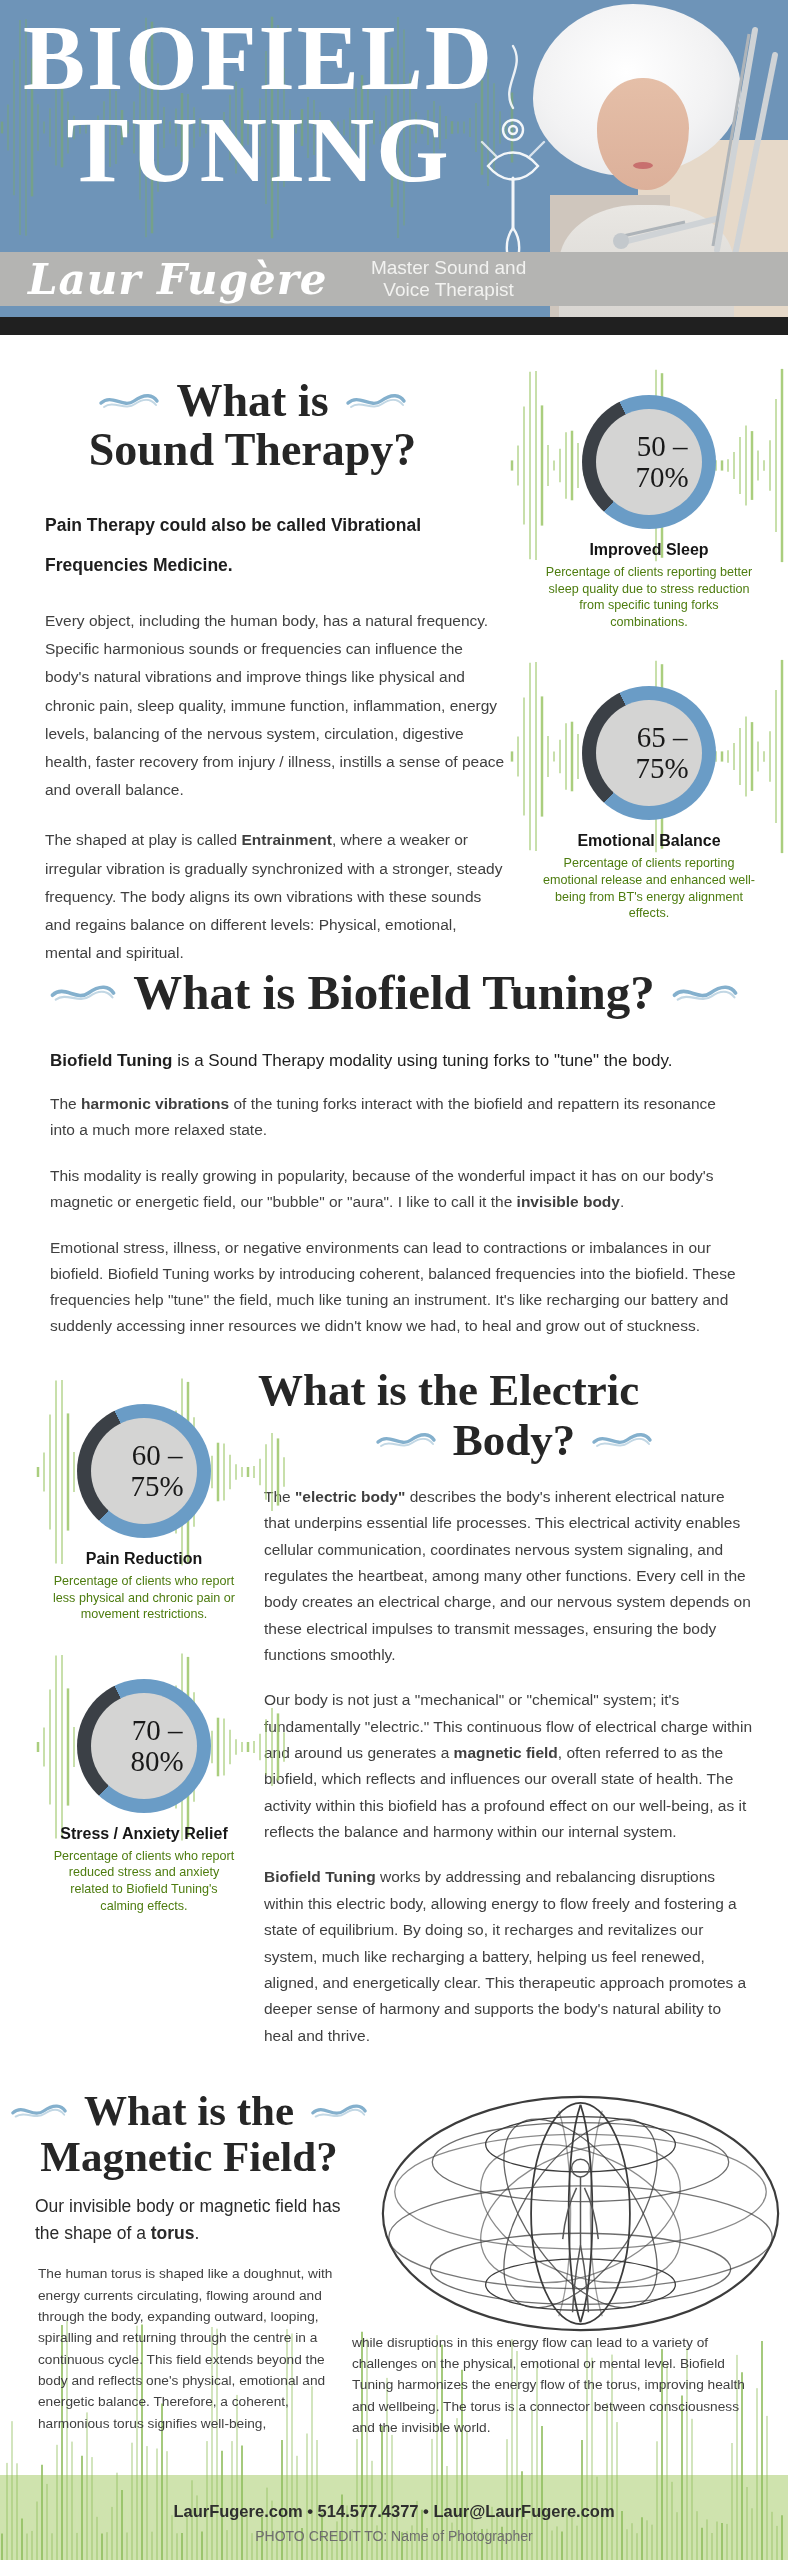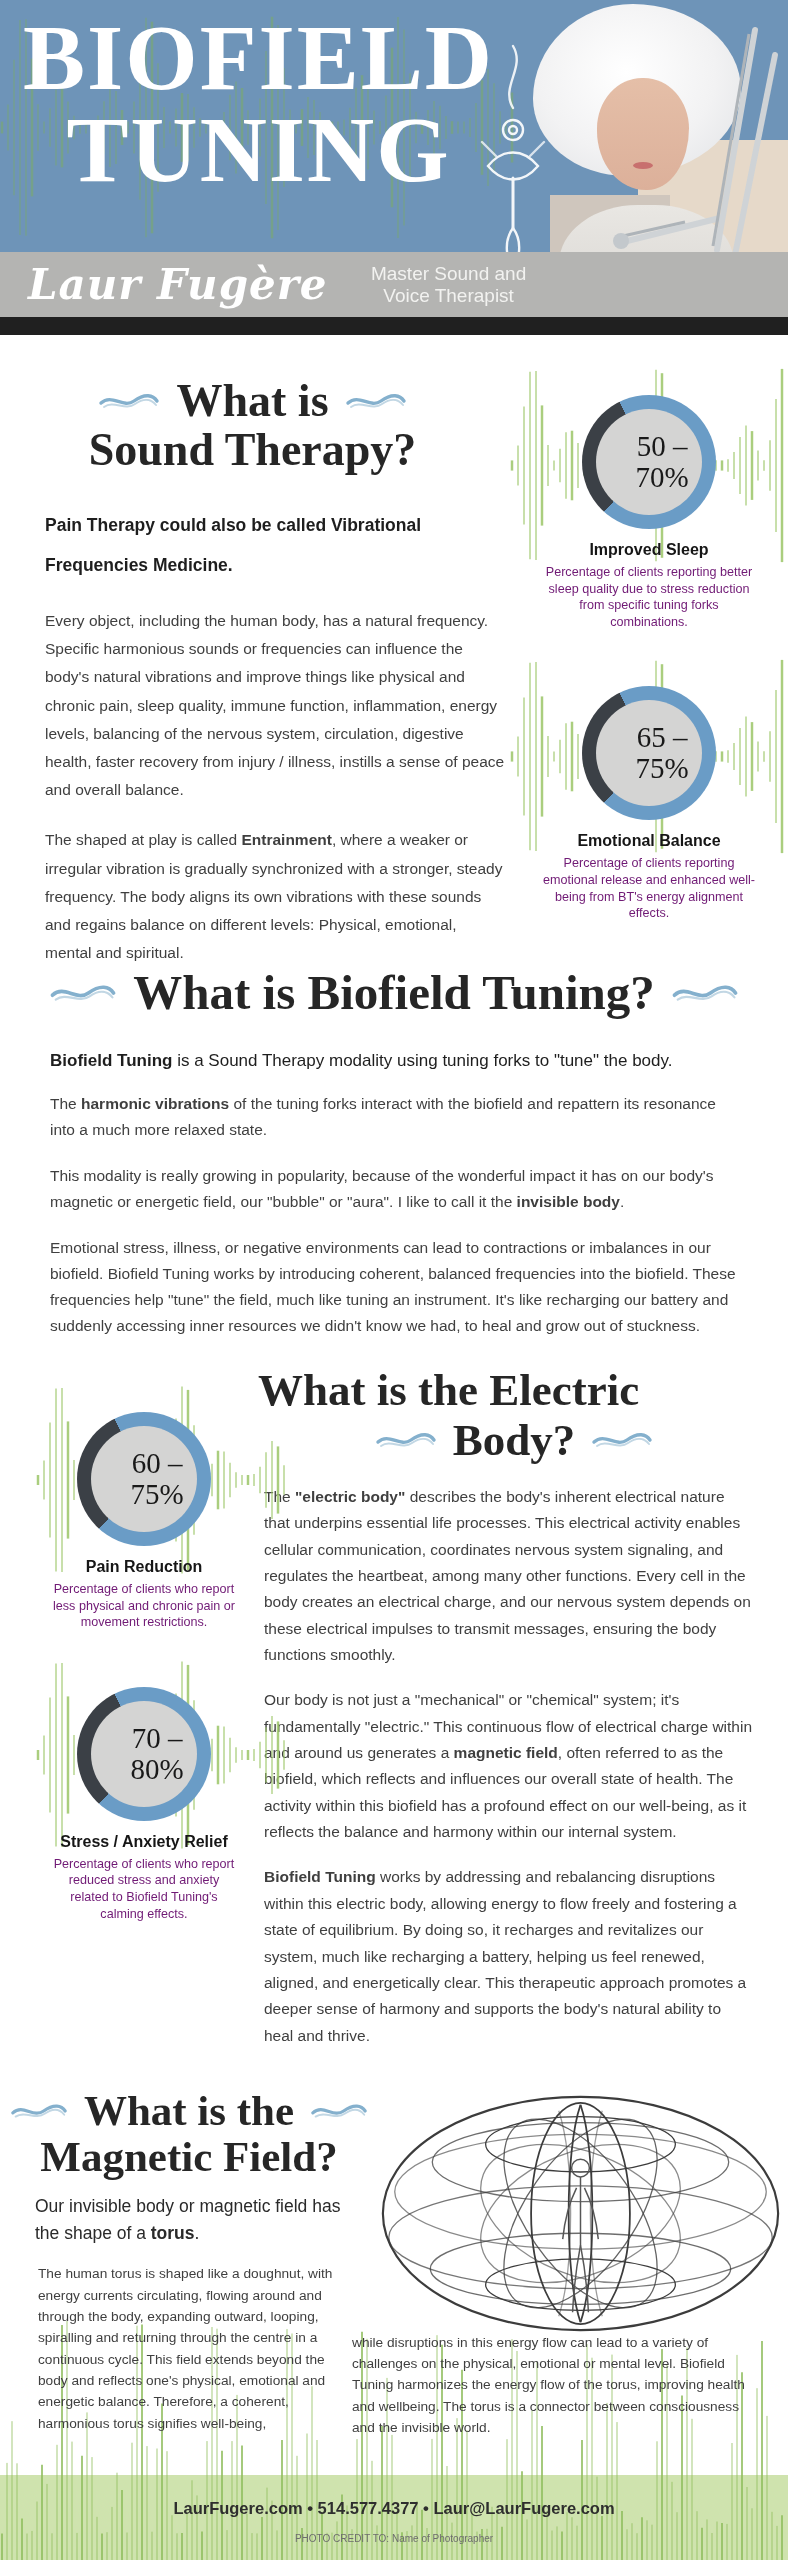--- a/index.html
+++ b/index.html
@@ -7,21 +7,21 @@
   body { font-family: "Liberation Sans", sans-serif; color: #3f3f3f; }
   .page { position: relative; width: 788px; height: 2560px; overflow: hidden; }
 
   
   .hero { position: relative; height: 335px; background: #6e94b8; }
   .hero-wave { position: absolute; left: 0; top: 10px; width: 520px; height: 235px; }
   .hero-title { position: absolute; top: 12px; left: 6px; width: 505px; text-align: center;
     font-family: "Liberation Serif", serif; font-weight: 600; color: #ffffff;
     font-size: 93px; line-height: 0.99; letter-spacing: 2px; }
   .figure-art { position: absolute; left: 468px; top: 38px; width: 90px; height: 270px; opacity: .92; }
-  .banner { position: absolute; top: 252px; left: 0; height: 65px; width: 100%;
+  .banner { position: absolute; top: 252px; left: 0; height: 54px; width: 100%;
     background: #b4b4b2; display: flex; align-items: center; }
   .name-script { font-family: "DejaVu Serif", serif; font-style: italic; font-weight: bold;
     color: #ffffff; font-size: 42px; margin-left: 28px; letter-spacing: 1px; }
   .banner-sub { color: #f2f2f0; font-size: 19px; line-height: 1.15; margin-left: 26px;
     text-align: center; width: 190px; }
   .darkbar { position: absolute; top: 317px; left: 0; width: 100%; height: 18px; background: #202020; }
 
   
   .photo { position: absolute; right: 0; top: 0; width: 283px; height: 335px; }
   .photo .backdrop { position: absolute; right: 0; top: 140px; width: 150px; height: 195px; background: #e6d9c9; }
@@ -55,32 +55,32 @@
   .stat + .stat { margin-top: 24px; }
   .stat-wave { position: absolute; left: 0; top: 0; width: 100%; height: 205px; z-index: 0; }
   .donut { position: relative; z-index: 1; width: 134px; height: 134px; margin: 0 auto;
     border-radius: 50%; background: conic-gradient(from 222deg, #3b4046 0 112deg, #6a9cc6 112deg 360deg);
     display: flex; align-items: center; justify-content: center; }
   .hole { width: 106px; height: 106px; border-radius: 50%; background: #d4d4d3;
     display: flex; align-items: center; justify-content: flex-end; }
   .val { font-family: "Liberation Serif", serif; font-size: 29px; line-height: 1.08;
     color: #191919; width: 80px; }
   .slabel { position: relative; z-index: 1; font-weight: bold; font-size: 16px; color: #161616; margin-top: 12px; }
-  .sdesc { position: relative; z-index: 1; font-size: 12.6px; line-height: 1.32; color: #701a75;
+  .sdesc { position: relative; z-index: 1; font-size: 12.6px; line-height: 1.32; color: #4d7c0f;
     width: 218px; margin: 5px auto 0; }
 
   
   .s2 { position: relative; height: 410px; }
   .s2-head { padding-top: 14px; font-size: 49px; font-weight: 600; }
   .s2 .lead { margin: 30px 0 0 50px; width: 700px; font-size: 17px; color: #1e1e1e; }
   .s2 .p { font-size: 15.5px; line-height: 1.68; margin: 20px 0 0 50px; width: 695px; }
 
   
   .s3 { position: relative; height: 720px; }
-  .s3-left { position: absolute; left: 0; top: 20px; width: 252px; padding-left: 36px; }
+  .s3-left { position: absolute; left: 0; top: 12px; width: 252px; padding-left: 36px; }
   .s3-left .stat-wave { height: 200px; }
   .s3-left .sdesc { width: 190px; }
   .s3-right { margin-left: 258px; width: 512px; padding-top: 6px; }
   .s3-head1 { font-size: 45px; font-weight: 600; line-height: 1.1; }
   .s3 .p { font-size: 15.5px; line-height: 1.7; margin: 19px 0 0 6px; width: 488px; }
 
   
   .s4 { position: relative; height: 395px; }
   .s4-headwrap { width: 378px; text-align: center; padding-top: 8px; font-size: 43px;
     font-weight: 600; line-height: 1.08; }
@@ -89,21 +89,21 @@
   .s4-col1 { position: relative; z-index: 1; margin: 16px 0 0 38px; width: 305px;
     font-size: 13.7px; line-height: 1.56; }
   .s4-col2 { position: absolute; z-index: 1; left: 352px; top: 252px; width: 412px;
     font-size: 13.7px; line-height: 1.55; }
 
   
   .grass { position: absolute; left: 0; bottom: 0; width: 100%; height: 265px; z-index: 0; pointer-events: none; }
   .footer-band { position: absolute; left: 0; bottom: 0; width: 100%; height: 85px; background: #cfe3ae; z-index: 0; }
   .footer-text { position: absolute; left: 0; bottom: 16px; width: 100%; text-align: center; z-index: 2; }
   .contact { font-weight: bold; font-size: 16.5px; color: #2e2e2e; }
-  .credit { font-size: 10px; color: #6d6d6d; margin-top: 15px; }
+  .credit { font-size: 14px; color: #6d6d6d; margin-top: 7px; }
 </style>
 </head>
 <body>
 
 <div class="page">
 
   <header class="hero">
     <div class="hero-wave waveform">
         <svg width="520" height="235" style="display:block" stroke="#7fb153" opacity="0.45">
           <line x1="2" y1="111.6" x2="2" y2="123.4" stroke-width="2.5"></line>

